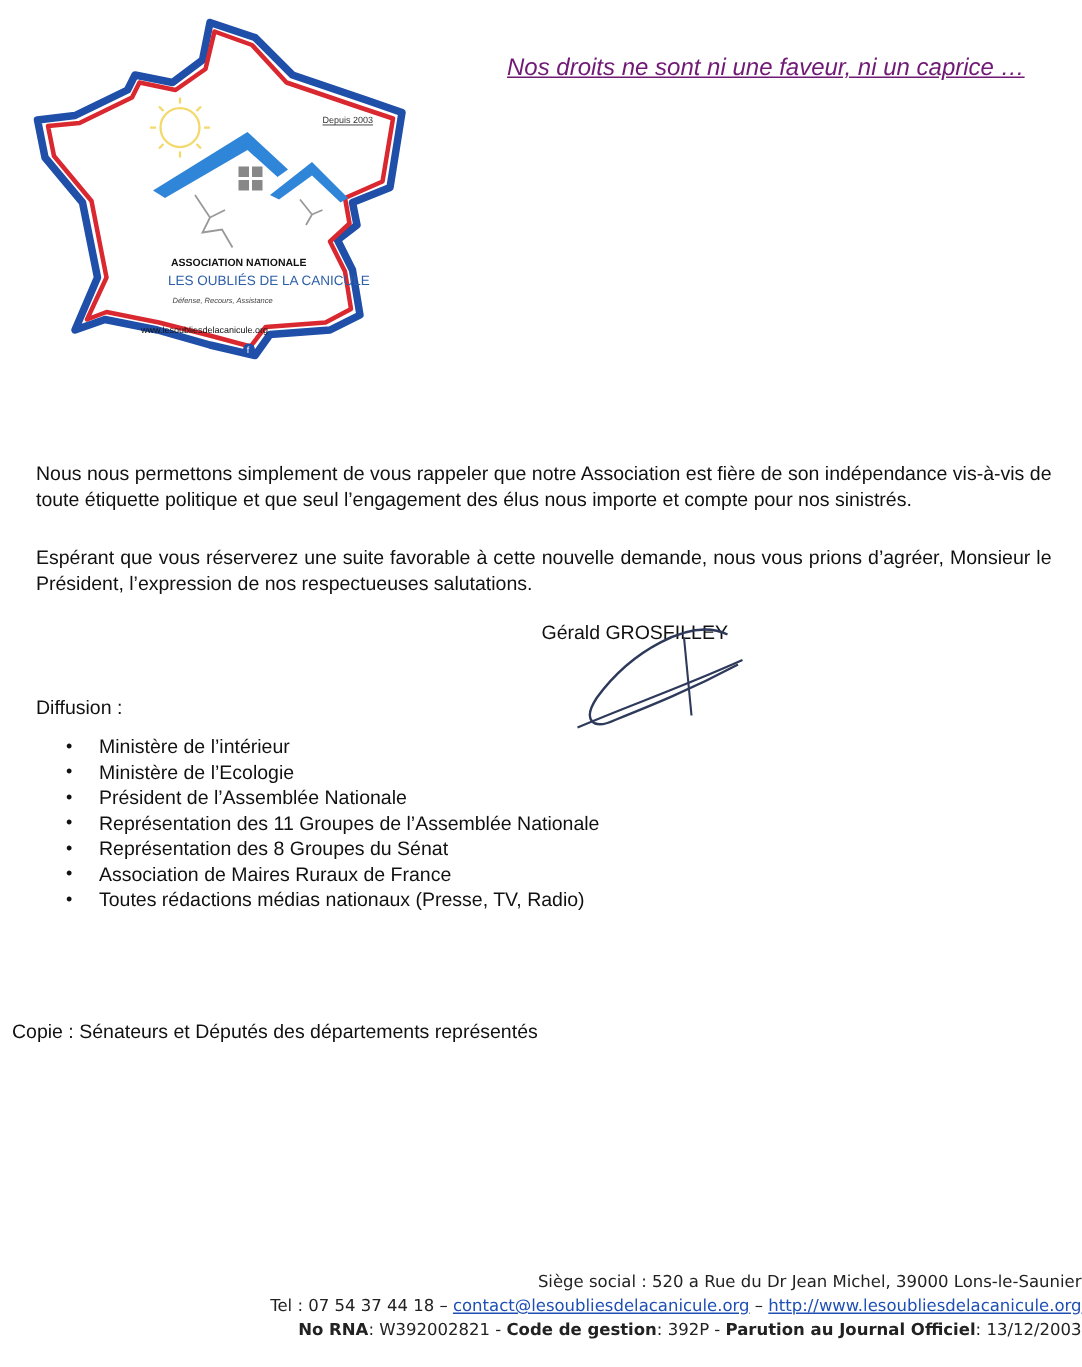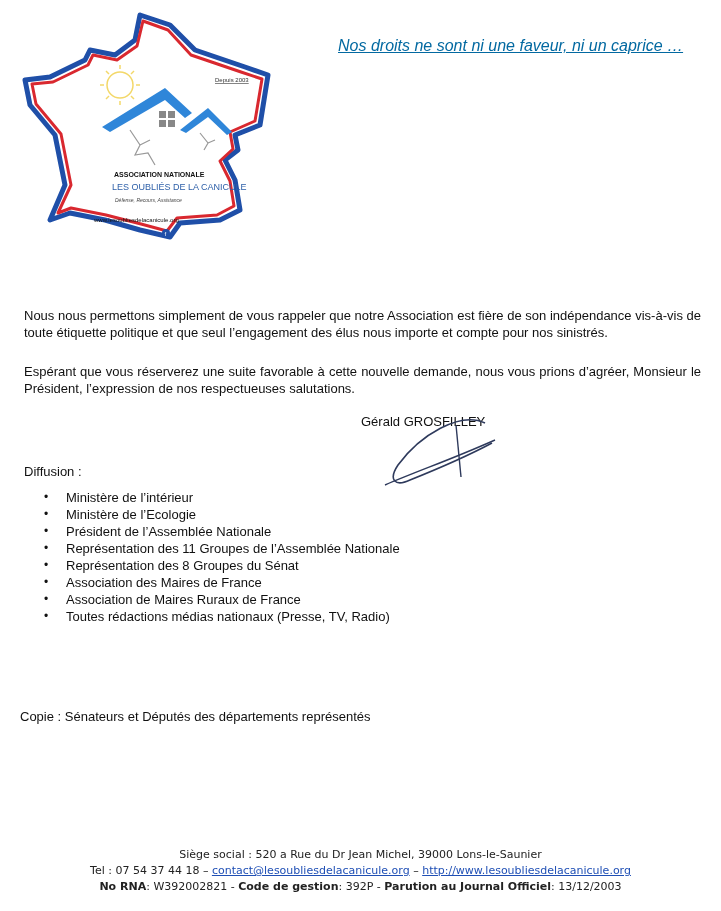--- a/index.html
+++ b/index.html
@@ -1,31 +1,31 @@
 <!DOCTYPE html>
 <html><head>
 <meta charset="utf-8">
 <style>
   html, body { margin: 0; padding: 0; background: #ffffff; }
   body { width: 721px; height: 911px; position: relative; overflow: hidden;
          font-family: "Liberation Sans", sans-serif; color: #111; }
   .abs { position: absolute; }
   .logo { left: 20px; top: 5px; width: 270px; height: 240px; text-align: center; }
-  .motto { left: 338px; top: 37px; font-size: 16px; font-style: italic; text-decoration: underline; color: #0369a1; white-space: nowrap; }
+  .motto { left: 338px; top: 37px; font-size: 16px; font-style: italic; text-decoration: underline; color: #701a75; white-space: nowrap; }
   .para { left: 24px; width: 677px; font-size: 13px; line-height: 17px; text-align: justify; margin-top: 44px; }
   .p1 { top: 263px; }
   .p2 { top: 319px; }
   .signer { left: 361px; top: 386px; font-size: 13px; white-space: nowrap; margin-top: 28px; }
   .signature { left: 380px; top: 415px; width: 130px; height: 75px; }
   .diffusion-label { left: 24px; top: 464px; font-size: 13px; }
   .diffusion-list { left: 44px; top: 489px; margin: 0; padding: 0; list-style: none; font-size: 13px; }
   .diffusion-list li { height: 17px; line-height: 17px; position: relative; padding-left: 22px; white-space: nowrap; }
   .diffusion-list li::before { content: "•"; position: absolute; left: 0; top: 0; font-size: 12px; }
-  .copie { left: 20px; top: 680px; font-size: 13px; white-space: nowrap; margin-top: 29px; }
-  .footer { left: 0; width: 721px; top: 847px; text-align: center; font-family: "DejaVu Sans", sans-serif; font-size: 11px; line-height: 16px; color: #222; }
+  .copie { left: 8px; top: 680px; font-size: 13px; white-space: nowrap; }
+  .footer { left: 0; width: 721px; top: 847px; text-align: right; font-family: "DejaVu Sans", sans-serif; font-size: 11px; line-height: 16px; color: #222; }
   .footer a { color: #1f4fb5; text-decoration: underline; }
   .footer b { font-weight: bold; }
 </style>
 </head>
 <body>
 
 <div class="abs logo">
   <svg width="270" height="240" viewBox="0 0 270 240">
 
     <path d="M120 10 L150 20 L175 45 L225 62 L248 70 L240 120 L215 130 L218 145 L205 155 L215 175 L220 205 L200 215 L160 218 L150 232 L120 225 L85 215 L50 208 L30 215 L45 180 L35 130 L10 100 L5 75 L30 72 L65 55 L70 45 L95 50 L115 35 Z" fill="#ffffff" stroke="#1f4fa8" stroke-width="5" stroke-linejoin="round"></path>
@@ -78,21 +78,20 @@
   </svg>
 </div>
 
 <div class="abs diffusion-label">Diffusion :</div>
 <ul class="abs diffusion-list">
   <li>Ministère de l’intérieur</li>
   <li>Ministère de l’Ecologie</li>
   <li>Président de l’Assemblée Nationale</li>
   <li>Représentation des 11 Groupes de l’Assemblée Nationale</li>
   <li>Représentation des 8 Groupes du Sénat</li>
-  <li>Association des Maires de France</li>
   <li>Association de Maires Ruraux de France</li>
   <li>Toutes rédactions médias nationaux (Presse, TV, Radio)</li>
 </ul>
 
 <div class="abs copie">Copie : Sénateurs et Députés des départements représentés</div>
 
 <div class="abs footer">
   <div>Siège social : 520 a Rue du Dr Jean Michel, 39000 Lons-le-Saunier</div>
   <div>
     <span>Tel : 07 54 37 44 18 – </span><a>contact@lesoubliesdelacanicule.org</a><span> – </span><a>http://www.lesoubliesdelacanicule.org</a>

